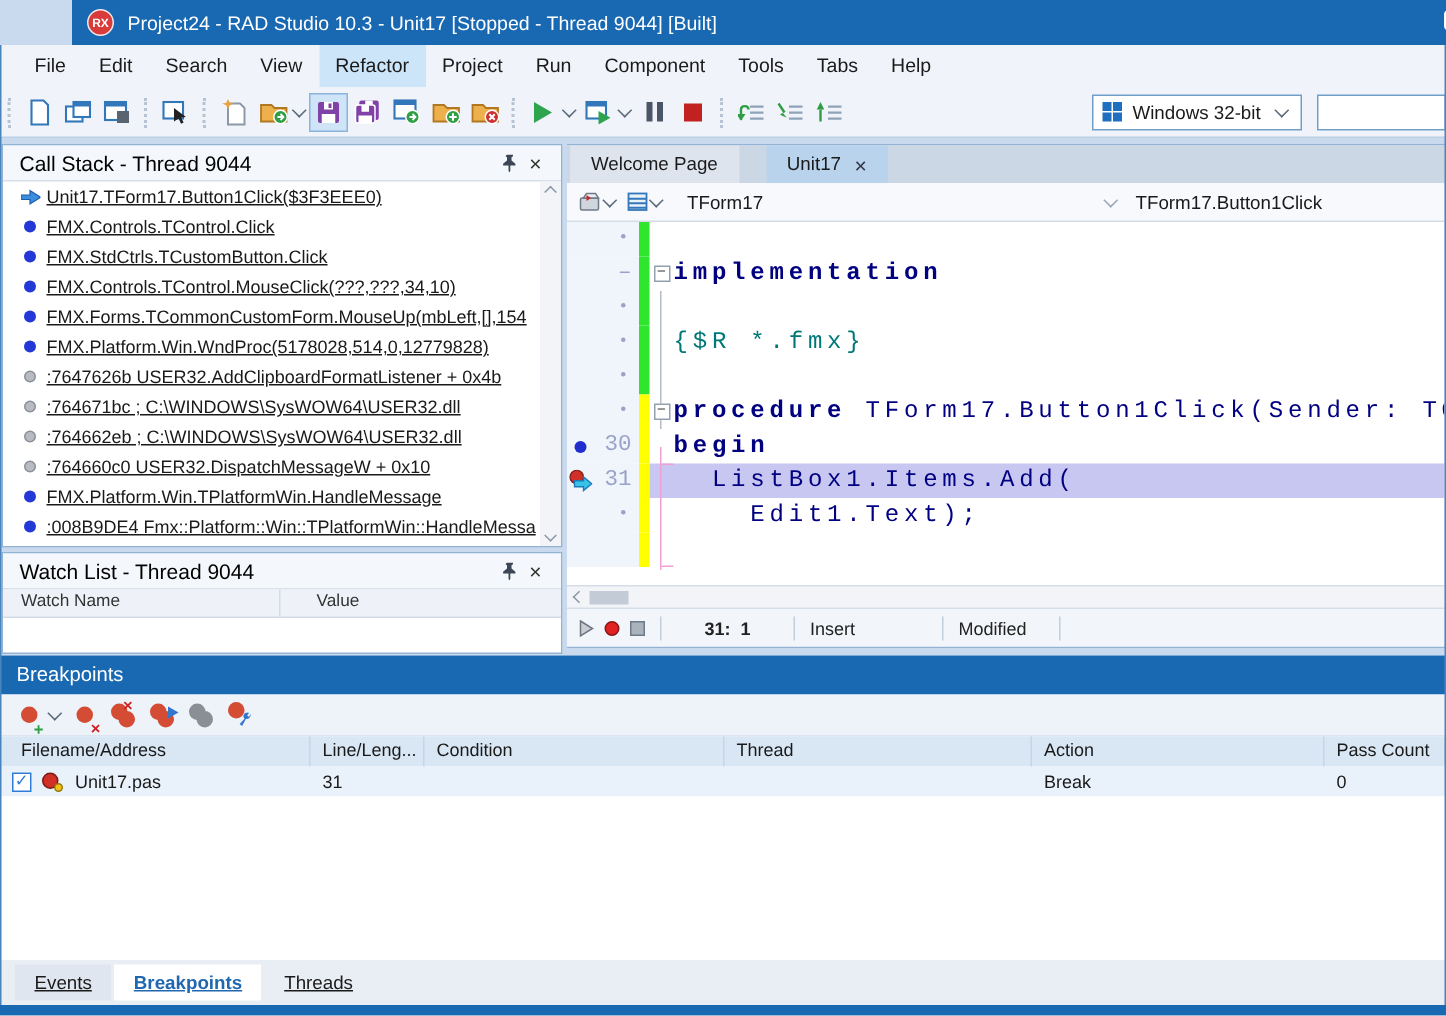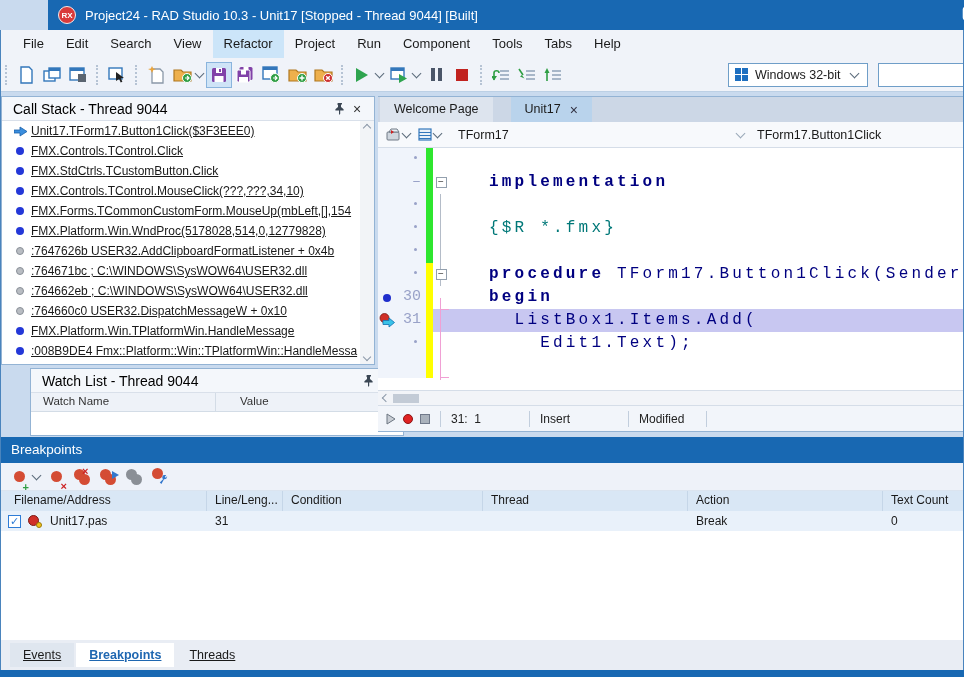--- a/index.html
+++ b/index.html
@@ -48,21 +48,21 @@
   .marker-blue .cs-dot { background:#2438d8; }
   .marker-gray .cs-dot { background:#b8bcc2; border:1px solid #8a9098; }
   .cs-arrow { display:none; }
   .marker-arrow .cs-arrow { display:block; }
   .vscroll { position:absolute; right:0; top:0; width:14px; height:243px; background:#f2f4f7; display:flex; flex-direction:column; justify-content:space-between; align-items:center; padding:4px 0; }
   .sarr { width:6px; height:6px; border-right:1.4px solid #8a97a8; border-bottom:1.4px solid #8a97a8; }
   .sarr.up { transform:rotate(-135deg); }
   .sarr.down { transform:rotate(45deg); }
 
   
-  .wl-panel { left:1px; top:368px; width:374px; height:68px;margin-left:29px; }
+  .wl-panel { left:1px; top:368px; width:374px; height:68px; }
   .wl-cols { height:19px; background:#eef2f8; border-bottom:1px solid #d3dce6; display:flex; font-size:11.5px; color:#333;gap:44px; }
   .wl-col1 { width:140px; padding:2px 0 0 12px; }
   .wl-col2 { flex:1; border-left:1px solid #d3dce6; padding:2px 0 0 24px; }
 
   
   .editor { position:absolute; left:378px; top:96px; width:586px; height:336px; background:#fff; border:1px solid #93b3d4; border-left:none; }
   .tabrow { height:25px; background:#ccd7e6; display:flex; align-items:flex-end; }
   .etab { height:25px; line-height:25px; padding:0 14px; font-size:12.5px; background:#dde4ee; margin-left:2px; white-space:nowrap; }
   .etab.active { background:#b9d3ec; margin-left:18px; display:flex; align-items:center; gap:9px; }
   .etab .tab-close { font-size:14px; color:#334; line-height:1; }
@@ -79,37 +79,37 @@
   .bdot { width:8px; height:8px; border-radius:50%; background:#1f2ecc; }
   .cl-num { width:30px; flex:none; background:#f0f4fb; font-size:15px; color:#99a2c8; text-align:right; padding:2px 5px 0 0; letter-spacing:0; }
   .ndot { display:inline-block; width:3px; height:3px; border-radius:50%; background:#99a2c8; margin:0 4px 3px 0; }
   .cl-change { width:7px; flex:none; background:#f0f4fb; }
   .cl-change.green { background:#2ee62e; }
   .cl-change.yellow { background:#ffff00; }
   .cl-right { flex:1; display:flex; min-width:0; }
   .cl-right.hl { background:#c8c7f1; }
   .cl-fold { width:16px; flex:none; display:flex; align-items:center; justify-content:center; }
   .foldbox { width:11px; height:11px; border:1px solid #93a0ae; background:#fff; font-size:10px; line-height:8px; text-align:center; color:#444; z-index:3; font-family:"Liberation Sans",sans-serif; }
-  .cl-text { flex:1; font-size:16px; letter-spacing:3.2px; line-height:23px; white-space:pre; overflow:hidden; color:#000080;margin-left:40px; }
+  .cl-text { flex:1; font-size:16px; letter-spacing:3.2px; line-height:23px; white-space:pre; overflow:hidden; color:#000080; }
   .tok-kw { font-weight:bold; color:#000080; }
   .tok-pl { color:#000080; }
   .tok-dir { color:#007878; }
   .fold-vline { position:absolute; left:62px; top:46px; width:1px; height:92px; background:#b4bcc8; z-index:1; }
   .block-bracket { position:absolute; left:62px; top:150px; width:8px; height:82px; border-left:1px solid #f0a0d4; z-index:2; }
   .block-bracket::before, .block-bracket::after { content:""; position:absolute; left:0; width:8px; height:1px; background:#f0a0d4; }
   .block-bracket::before { top:11px; }
   .block-bracket::after { bottom:2px; }
 
   
   .hscroll { height:15px; background:#f2f4f8; border-top:1px solid #d5dde8; display:flex; align-items:center; }
   .hthumb { width:26px; height:9px; background:#c3cbd6; margin-left:4px; }
   .statusbar { height:26px; background:#f2f5fa; border-top:1px solid #d5dde8; display:flex; align-items:center; font-size:12px; color:#222; }
   .sb-icons { display:flex; align-items:center; gap:7px; padding:0 10px 0 8px; border-right:1px solid #c2cedd; height:16px; }
   .sb-cell { padding:0 10px; border-right:1px solid #c2cedd; height:16px; line-height:16px; white-space:pre; }
-  .sb-pos { width:88px; text-align:left; border-right:none; }
+  .sb-pos { width:88px; text-align:center; border-right:none;font-weight:bold; }
   .sb-mode { width:100px; border-left:1px solid #c2cedd; }
   .sb-state { width:78px; }
   .rec-dot { width:10px; height:10px; border-radius:50%; background:#e02222; border:1px solid #8d1414; }
   .gray-sq { width:10px; height:10px; background:#aab2bc; border:1px solid #70798a; }
 
   
   .bp-win { position:absolute; left:0; top:437px; width:964px; height:233px; background:#fff; }
   .bp-title { height:26px; background:#1868b2; color:#fff; font-size:13.5px; line-height:26px; padding-left:11px; }
   .bp-toolbar { height:28px; background:#eef2f9; border-bottom:1px solid #dbe4ef; display:flex; align-items:center; padding-left:6px; }
   .bpbtn { width:26px; height:24px; display:flex; align-items:center; justify-content:center; position:relative; }
@@ -623,21 +623,21 @@
           <path d="M8 1a2.6 2.6 0 01-3 3.2L2.4 9 .8 7.6 4 4.2A2.6 2.6 0 017.2.2L5.8 1.8 7 3z" fill="#3377cc"></path>
         </svg>
     </div>
   </div>
   <div class="bp-header">
     <div class="c-file hdr">Filename/Address</div>
     <div class="c-line">Line/Leng...</div>
     <div class="c-cond">Condition</div>
     <div class="c-thread">Thread</div>
     <div class="c-action">Action</div>
-    <div class="c-pass">Text Count</div>
+    <div class="c-pass">Pass Count</div>
   </div>
   <div class="bp-row">
     <div class="c-file">
       <span class="checkbox">✓</span>
       <span class="bp-ball">
           <span class="b1"></span>
           <span class="b2"></span>
         </span>
       <span>Unit17.pas</span>
     </div>

